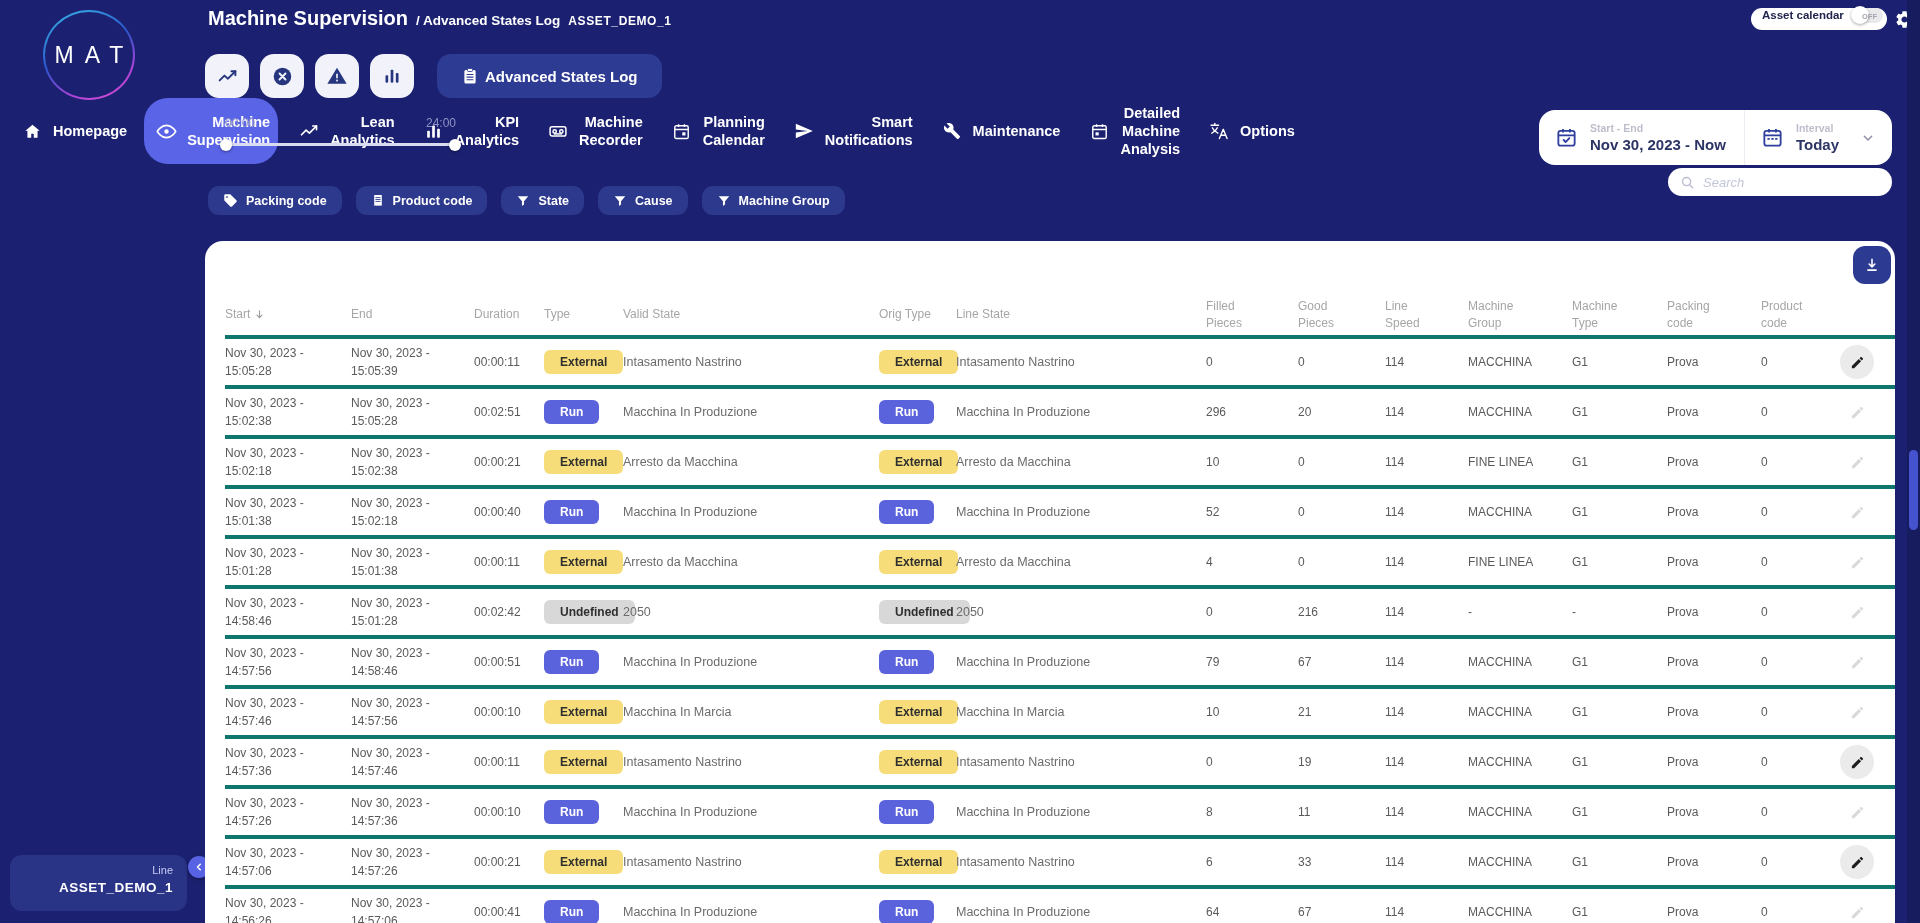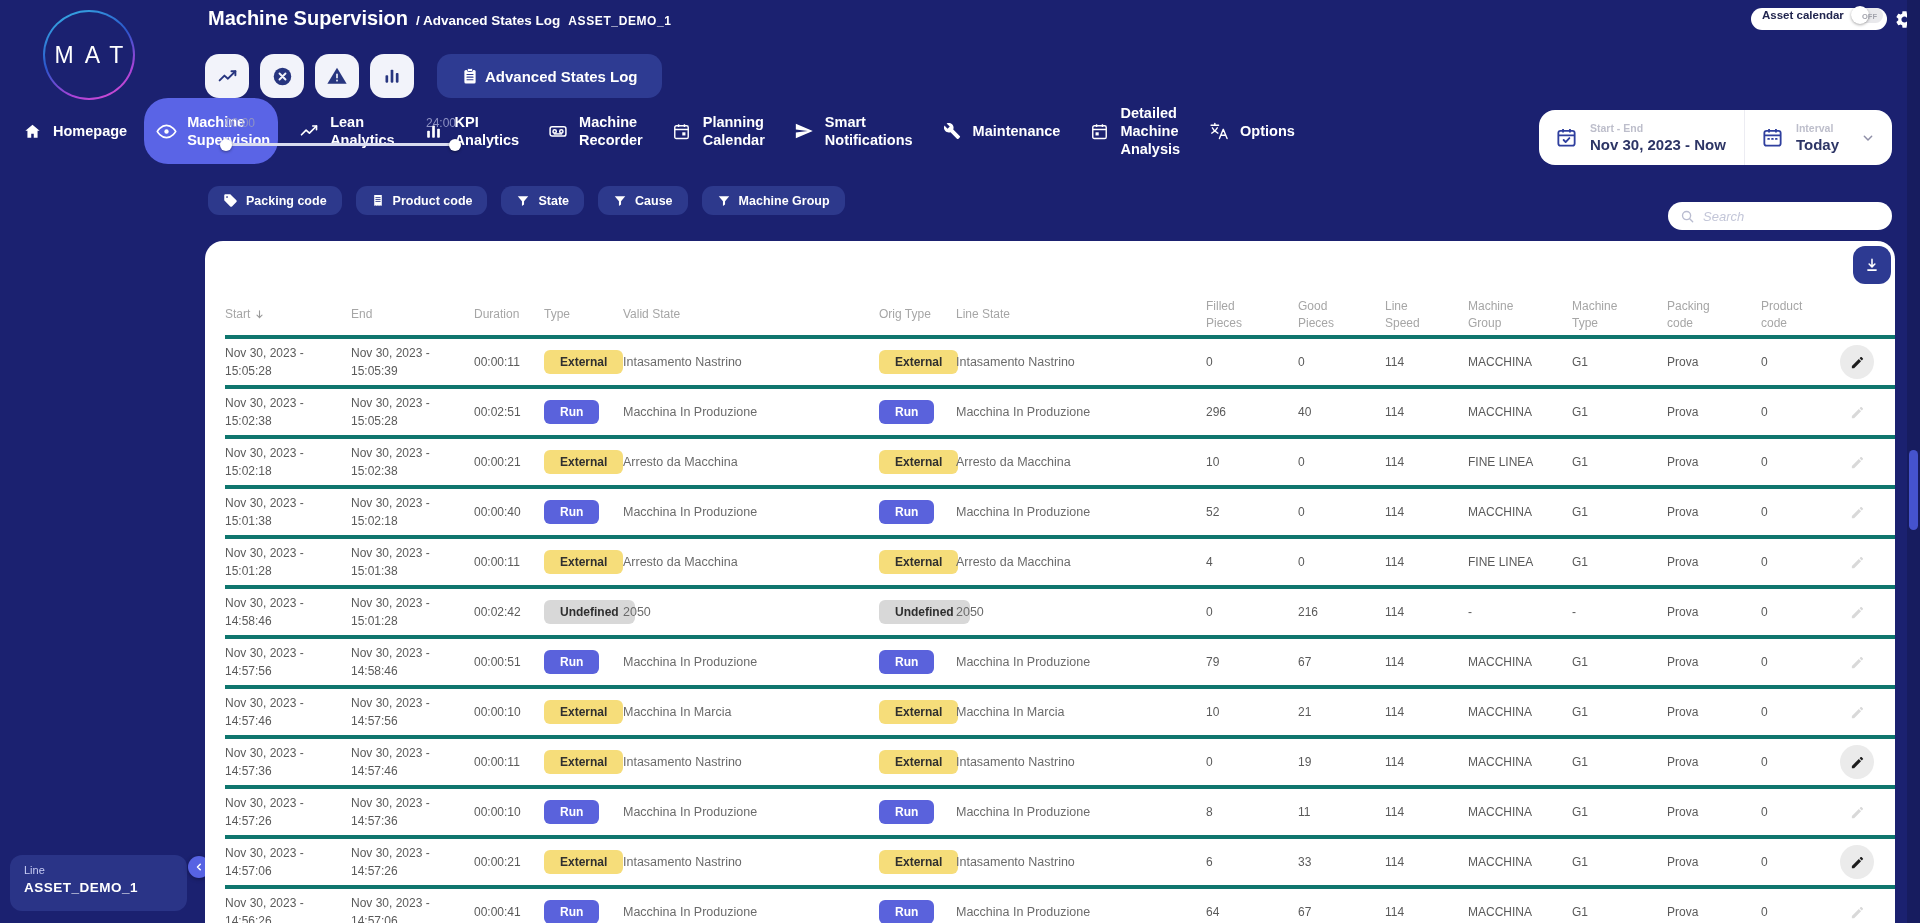--- a/index.html
+++ b/index.html
@@ -6,21 +6,21 @@
   html,body { width:1920px; height:923px; overflow:hidden; }
   body {
     position:relative;
     background:#1B2170;
     font-family:"Liberation Sans","DejaVu Sans",sans-serif;
     color:#fff;
   }
   svg { display:block; }
 
   
-  .sidebar { position:absolute; left:0; top:0; width:200px; height:100%; }
+  .sidebar { position:absolute; left:0; top:0; width:200px; height:100%;text-align:right; }
   .logo-ring {
     position:absolute; left:43px; top:10px; width:92px; height:90px;
     border-radius:50%; border:2px solid transparent;
     background:linear-gradient(#1B2170,#1B2170) padding-box,
                linear-gradient(155deg,#38BCE8 0%,#2B55CC 45%,#A943D8 75%,#E44FD0 100%) border-box;
     display:flex; align-items:center; justify-content:center;
   }
   .logo-ring span { font-size:23px; font-weight:300; letter-spacing:11px; padding-left:11px; color:#fff; }
   .nav { position:absolute; top:98px; left:10px; width:180px; display:flex; flex-direction:row; gap:9px; }
   .nav-item {
@@ -91,21 +91,21 @@
   .dc-value { font-size:15px; font-weight:700; margin-top:2px; white-space:nowrap; }
   .dc-chevron { margin-left:auto; }
 
   
   .chips { position:absolute; left:208px; top:186px; display:flex; gap:14px; }
   .chip {
     height:29px; background:#2D398C; border-radius:11px; display:flex; align-items:center;
     gap:8px; padding:0 15px; cursor:pointer; font-size:12.5px; font-weight:700; white-space:nowrap;
   }
   .search-box {
-    position:absolute; left:1668px; top:202px; width:224px; height:28px;
+    position:absolute; left:1668px; top:168px; width:224px; height:28px;
     background:#fff; border-radius:999px; display:flex; align-items:center; padding:0 12px; gap:8px;
   }
   .search-box input {
     border:none; outline:none; width:100%; font-size:13px; font-style:italic; color:#555;
     font-family:"Liberation Sans","DejaVu Sans",sans-serif; background:transparent;
   }
   .search-box input::placeholder { color:#C3C6D8; }
 
   
   .card {
@@ -480,21 +480,21 @@
       </div>
       <div class="tgrid trow">
         <div class="cell">Nov 30, 2023 -<br>15:02:38</div>
         <div class="cell">Nov 30, 2023 -<br>15:05:28</div>
         <div class="cell">00:02:51</div>
         <div><span class="badge" style="background: rgb(90, 98, 220); color: rgb(255, 255, 255);">Run</span></div>
         <div class="cell state">Macchina In Produzione</div>
         <div><span class="badge" style="background: rgb(90, 98, 220); color: rgb(255, 255, 255);">Run</span></div>
         <div class="cell state">Macchina In Produzione</div>
         <div class="cell">296</div>
-        <div class="cell">40</div>
+        <div class="cell">20</div>
         <div class="cell">114</div>
         <div class="cell">MACCHINA</div>
         <div class="cell">G1</div>
         <div class="cell">Prova</div>
         <div class="cell">0</div>
         <div>
           <div class="edit-btn off">
             <span>
               <svg width="15" height="15" viewBox="0 0 24 24">
                 <path d="M3 17.4V21h3.6L17.7 9.9l-3.6-3.6L3 17.4zM20.7 6.9c.4-.4.4-1 0-1.4l-2.2-2.2c-.4-.4-1-.4-1.4 0l-1.8 1.8 3.6 3.6 1.8-1.8z"></path>

